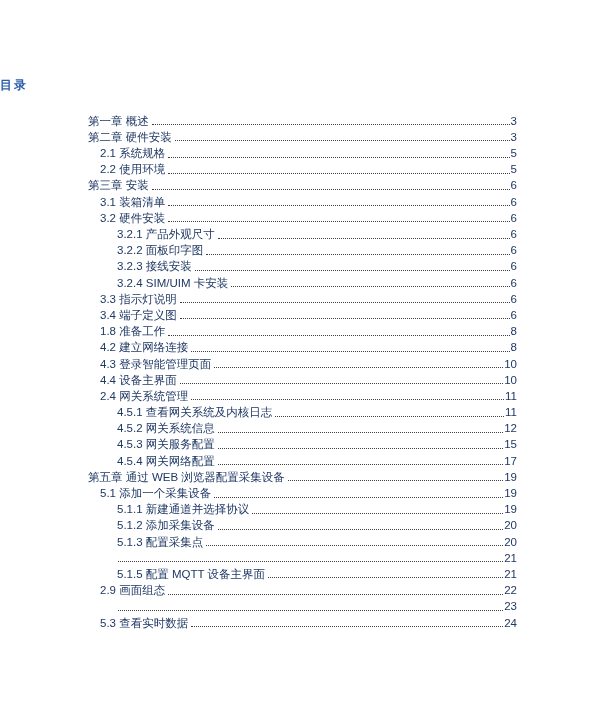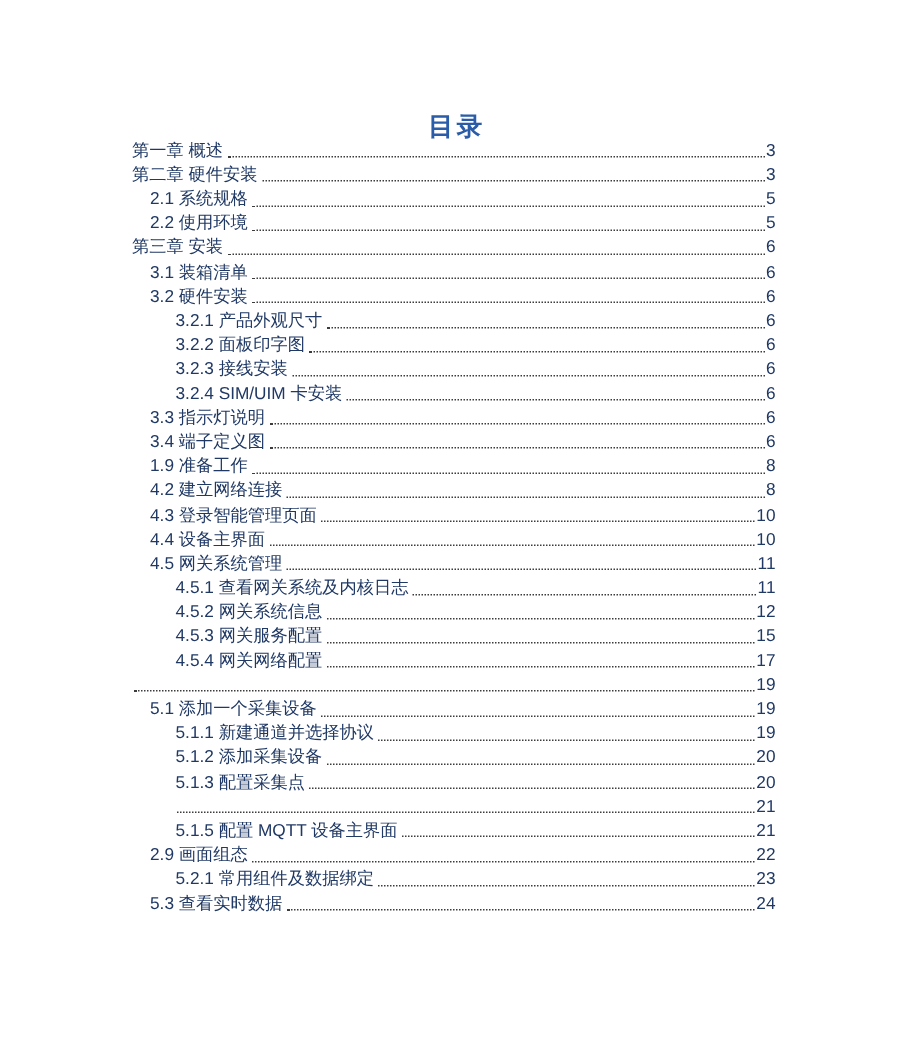--- a/index.html
+++ b/index.html
@@ -14,30 +14,29 @@
     background: #ffffff;
     overflow: hidden;
     font-family: "Liberation Sans", sans-serif;
   }
   .doc-title {
     position: absolute;
     top: 73px;
     left: 0;
     width: 100%;
     margin: 0;
-    text-align: center;
-    font-size: 17px;
+    font-size: 12px;
     line-height: 24px;
     font-weight: bold;
     letter-spacing: 2px;
     color: #2b5ca8;
   }
   .toc {
     position: absolute;
-    top: 92px;
+    top: 112px;
     left: 88px;
     width: 429px;
   }
   .toc-row {
     display: flex;
     align-items: flex-end;
     height: 16.2px;
     font-size: 11.5px;
     line-height: 14.5px;
     color: #1f3864;
@@ -126,41 +125,41 @@
     <span class="toc-label">3.3 指示灯说明</span>
     <span class="toc-leader"></span>
     <span class="toc-page">6</span>
   </div>
       <div class="toc-row level-2">
     <span class="toc-label">3.4 端子定义图</span>
     <span class="toc-leader"></span>
     <span class="toc-page">6</span>
   </div>
       <div class="toc-row level-2">
-    <span class="toc-label">1.9 准备工作</span>
+    <span class="toc-label">1.8 准备工作</span>
     <span class="toc-leader"></span>
     <span class="toc-page">8</span>
   </div>
       <div class="toc-row level-2">
     <span class="toc-label">4.2 建立网络连接</span>
     <span class="toc-leader"></span>
     <span class="toc-page">8</span>
   </div>
       <div class="toc-row level-2">
     <span class="toc-label">4.3 登录智能管理页面</span>
     <span class="toc-leader"></span>
     <span class="toc-page">10</span>
   </div>
       <div class="toc-row level-2">
     <span class="toc-label">4.4 设备主界面</span>
     <span class="toc-leader"></span>
     <span class="toc-page">10</span>
   </div>
       <div class="toc-row level-2">
-    <span class="toc-label">4.5 网关系统管理</span>
+    <span class="toc-label">2.4 网关系统管理</span>
     <span class="toc-leader"></span>
     <span class="toc-page">11</span>
   </div>
       <div class="toc-row level-3">
     <span class="toc-label">4.5.1 查看网关系统及内核日志</span>
     <span class="toc-leader"></span>
     <span class="toc-page">11</span>
   </div>
       <div class="toc-row level-3">
     <span class="toc-label">4.5.2 网关系统信息</span>
@@ -171,20 +170,21 @@
     <span class="toc-label">4.5.3 网关服务配置</span>
     <span class="toc-leader"></span>
     <span class="toc-page">15</span>
   </div>
       <div class="toc-row level-3">
     <span class="toc-label">4.5.4 网关网络配置</span>
     <span class="toc-leader"></span>
     <span class="toc-page">17</span>
   </div>
       <div class="toc-row level-1">
+    <span class="toc-label">第五章 通过 WEB 浏览器配置采集设备</span>
     <span class="toc-leader"></span>
     <span class="toc-page">19</span>
   </div>
       <div class="toc-row level-2">
     <span class="toc-label">5.1 添加一个采集设备</span>
     <span class="toc-leader"></span>
     <span class="toc-page">19</span>
   </div>
       <div class="toc-row level-3">
     <span class="toc-label">5.1.1 新建通道并选择协议</span>
@@ -209,21 +209,20 @@
     <span class="toc-label">5.1.5 配置 MQTT 设备主界面</span>
     <span class="toc-leader"></span>
     <span class="toc-page">21</span>
   </div>
       <div class="toc-row level-2">
     <span class="toc-label">2.9 画面组态</span>
     <span class="toc-leader"></span>
     <span class="toc-page">22</span>
   </div>
       <div class="toc-row level-3">
-    <span class="toc-label">5.2.1 常用组件及数据绑定</span>
     <span class="toc-leader"></span>
     <span class="toc-page">23</span>
   </div>
       <div class="toc-row level-2">
     <span class="toc-label">5.3 查看实时数据</span>
     <span class="toc-leader"></span>
     <span class="toc-page">24</span>
   </div>
     </div>
 </div>

